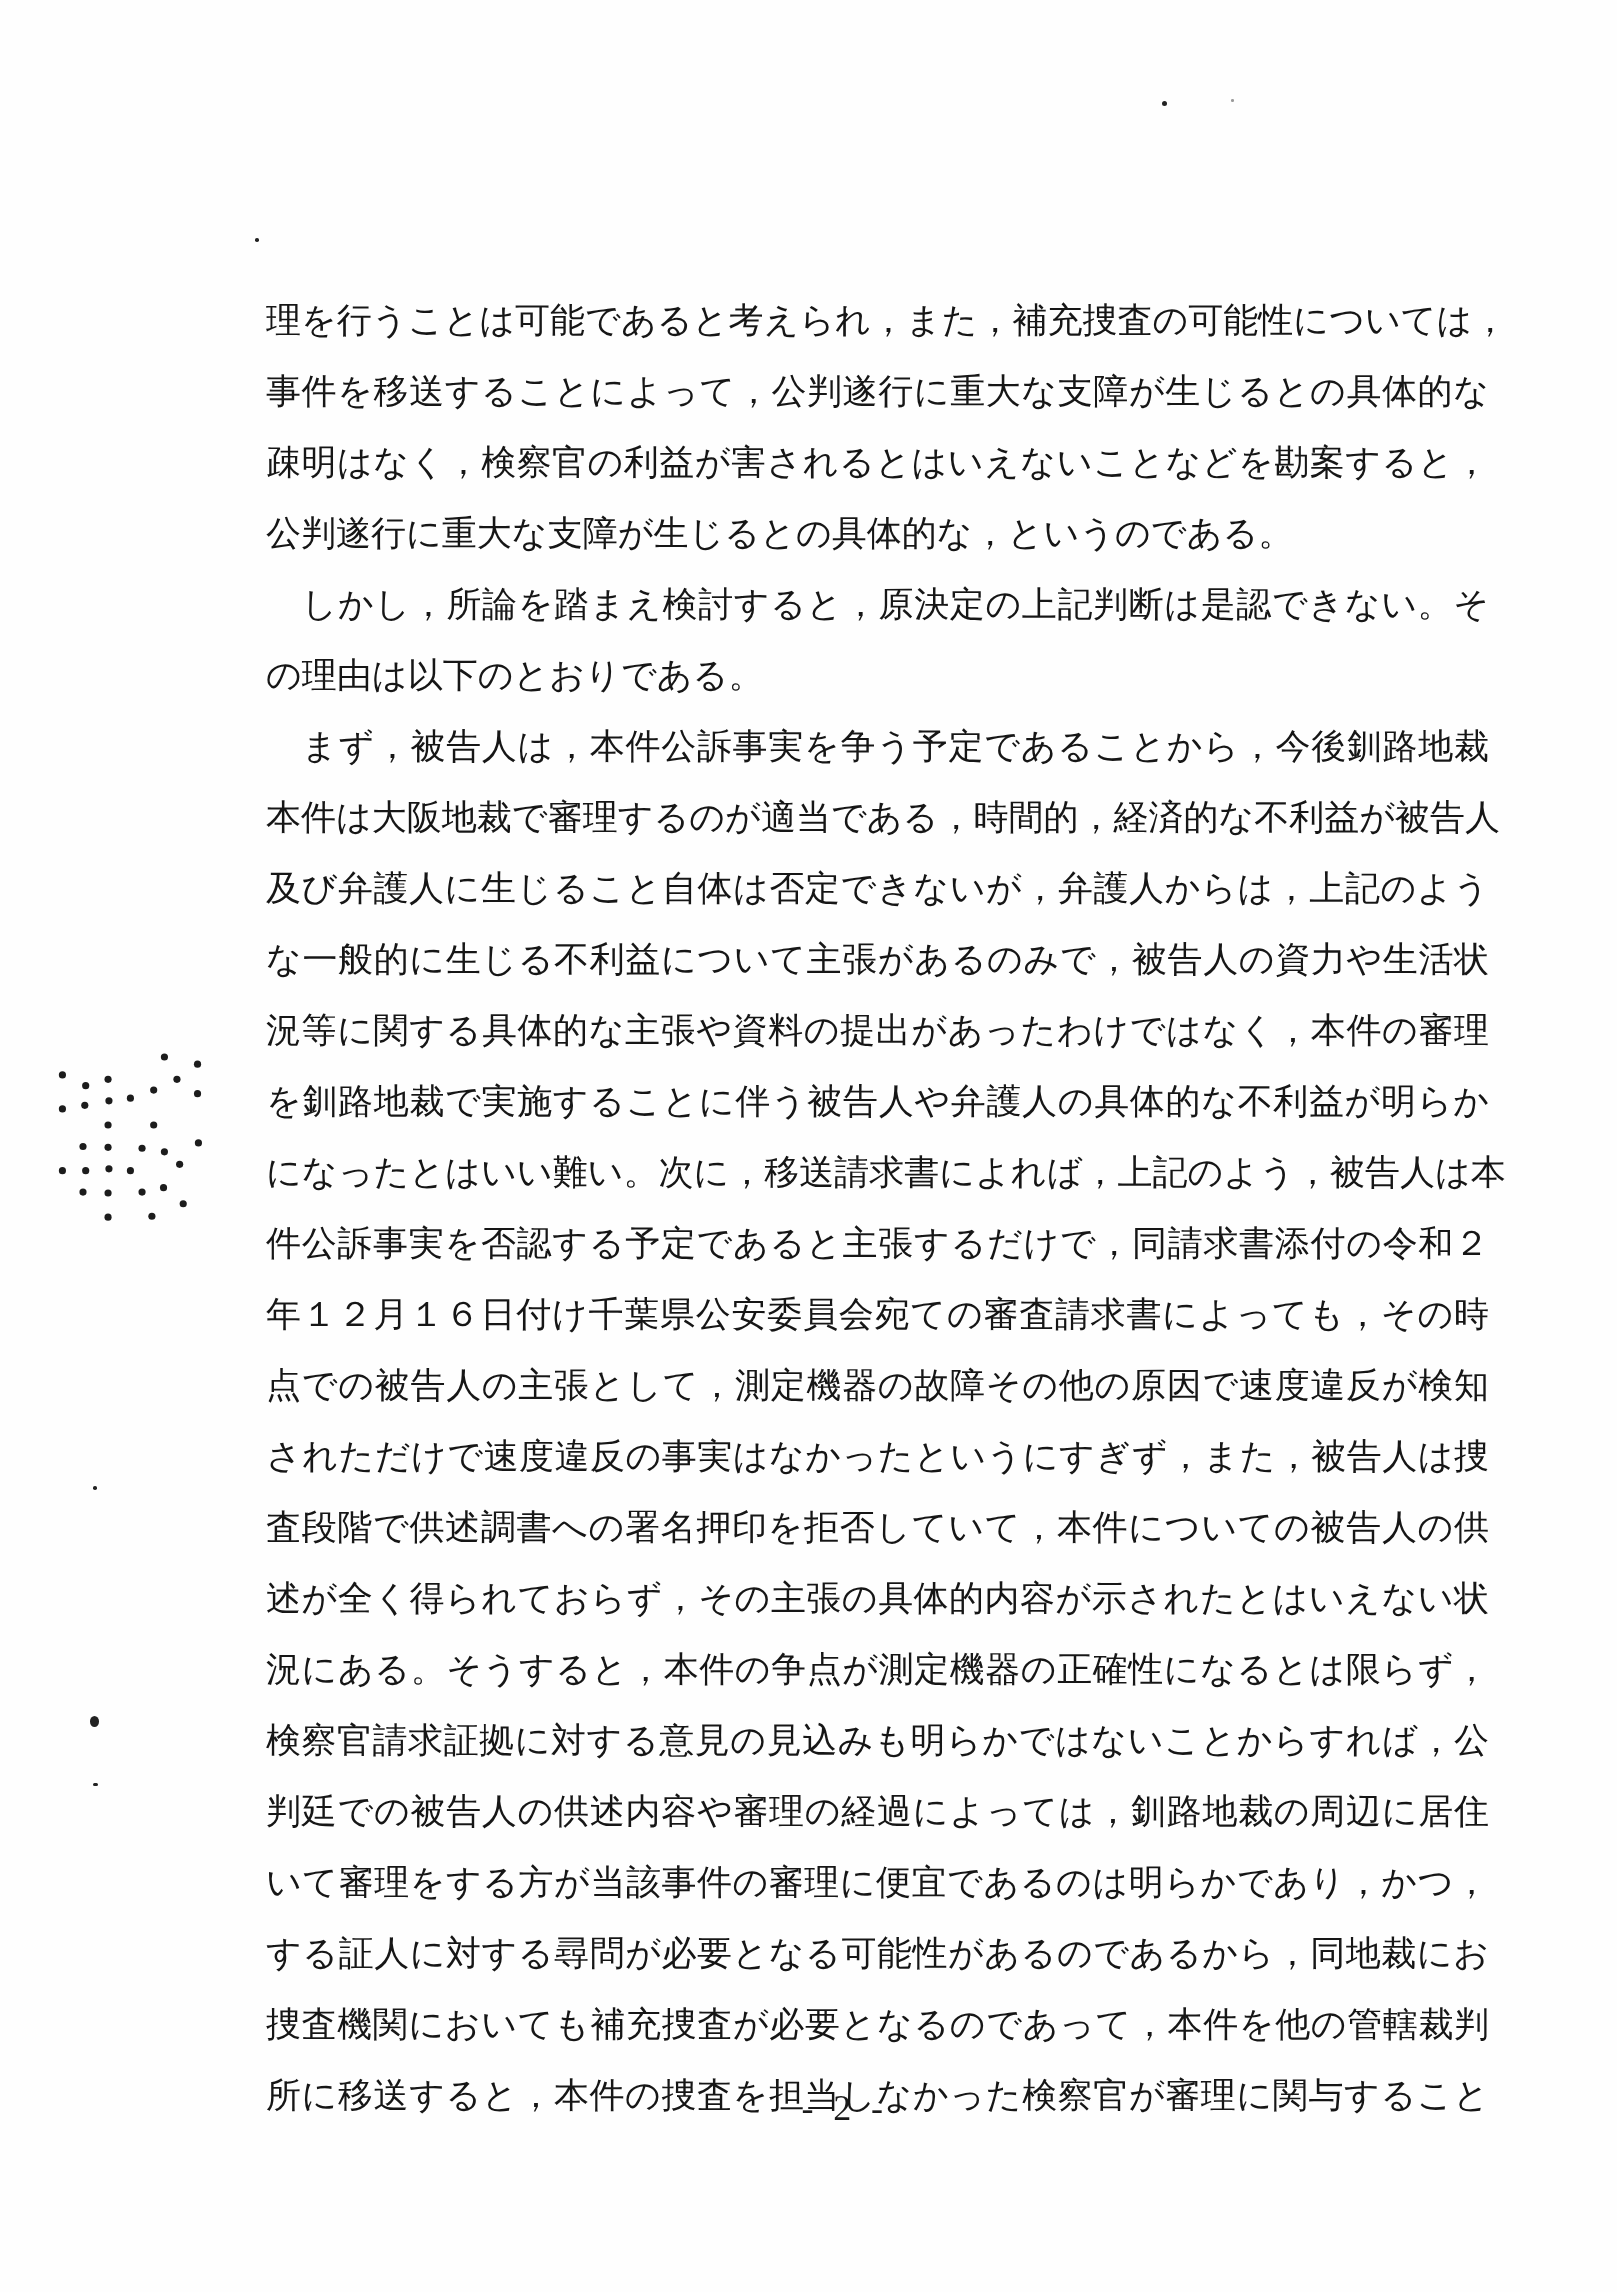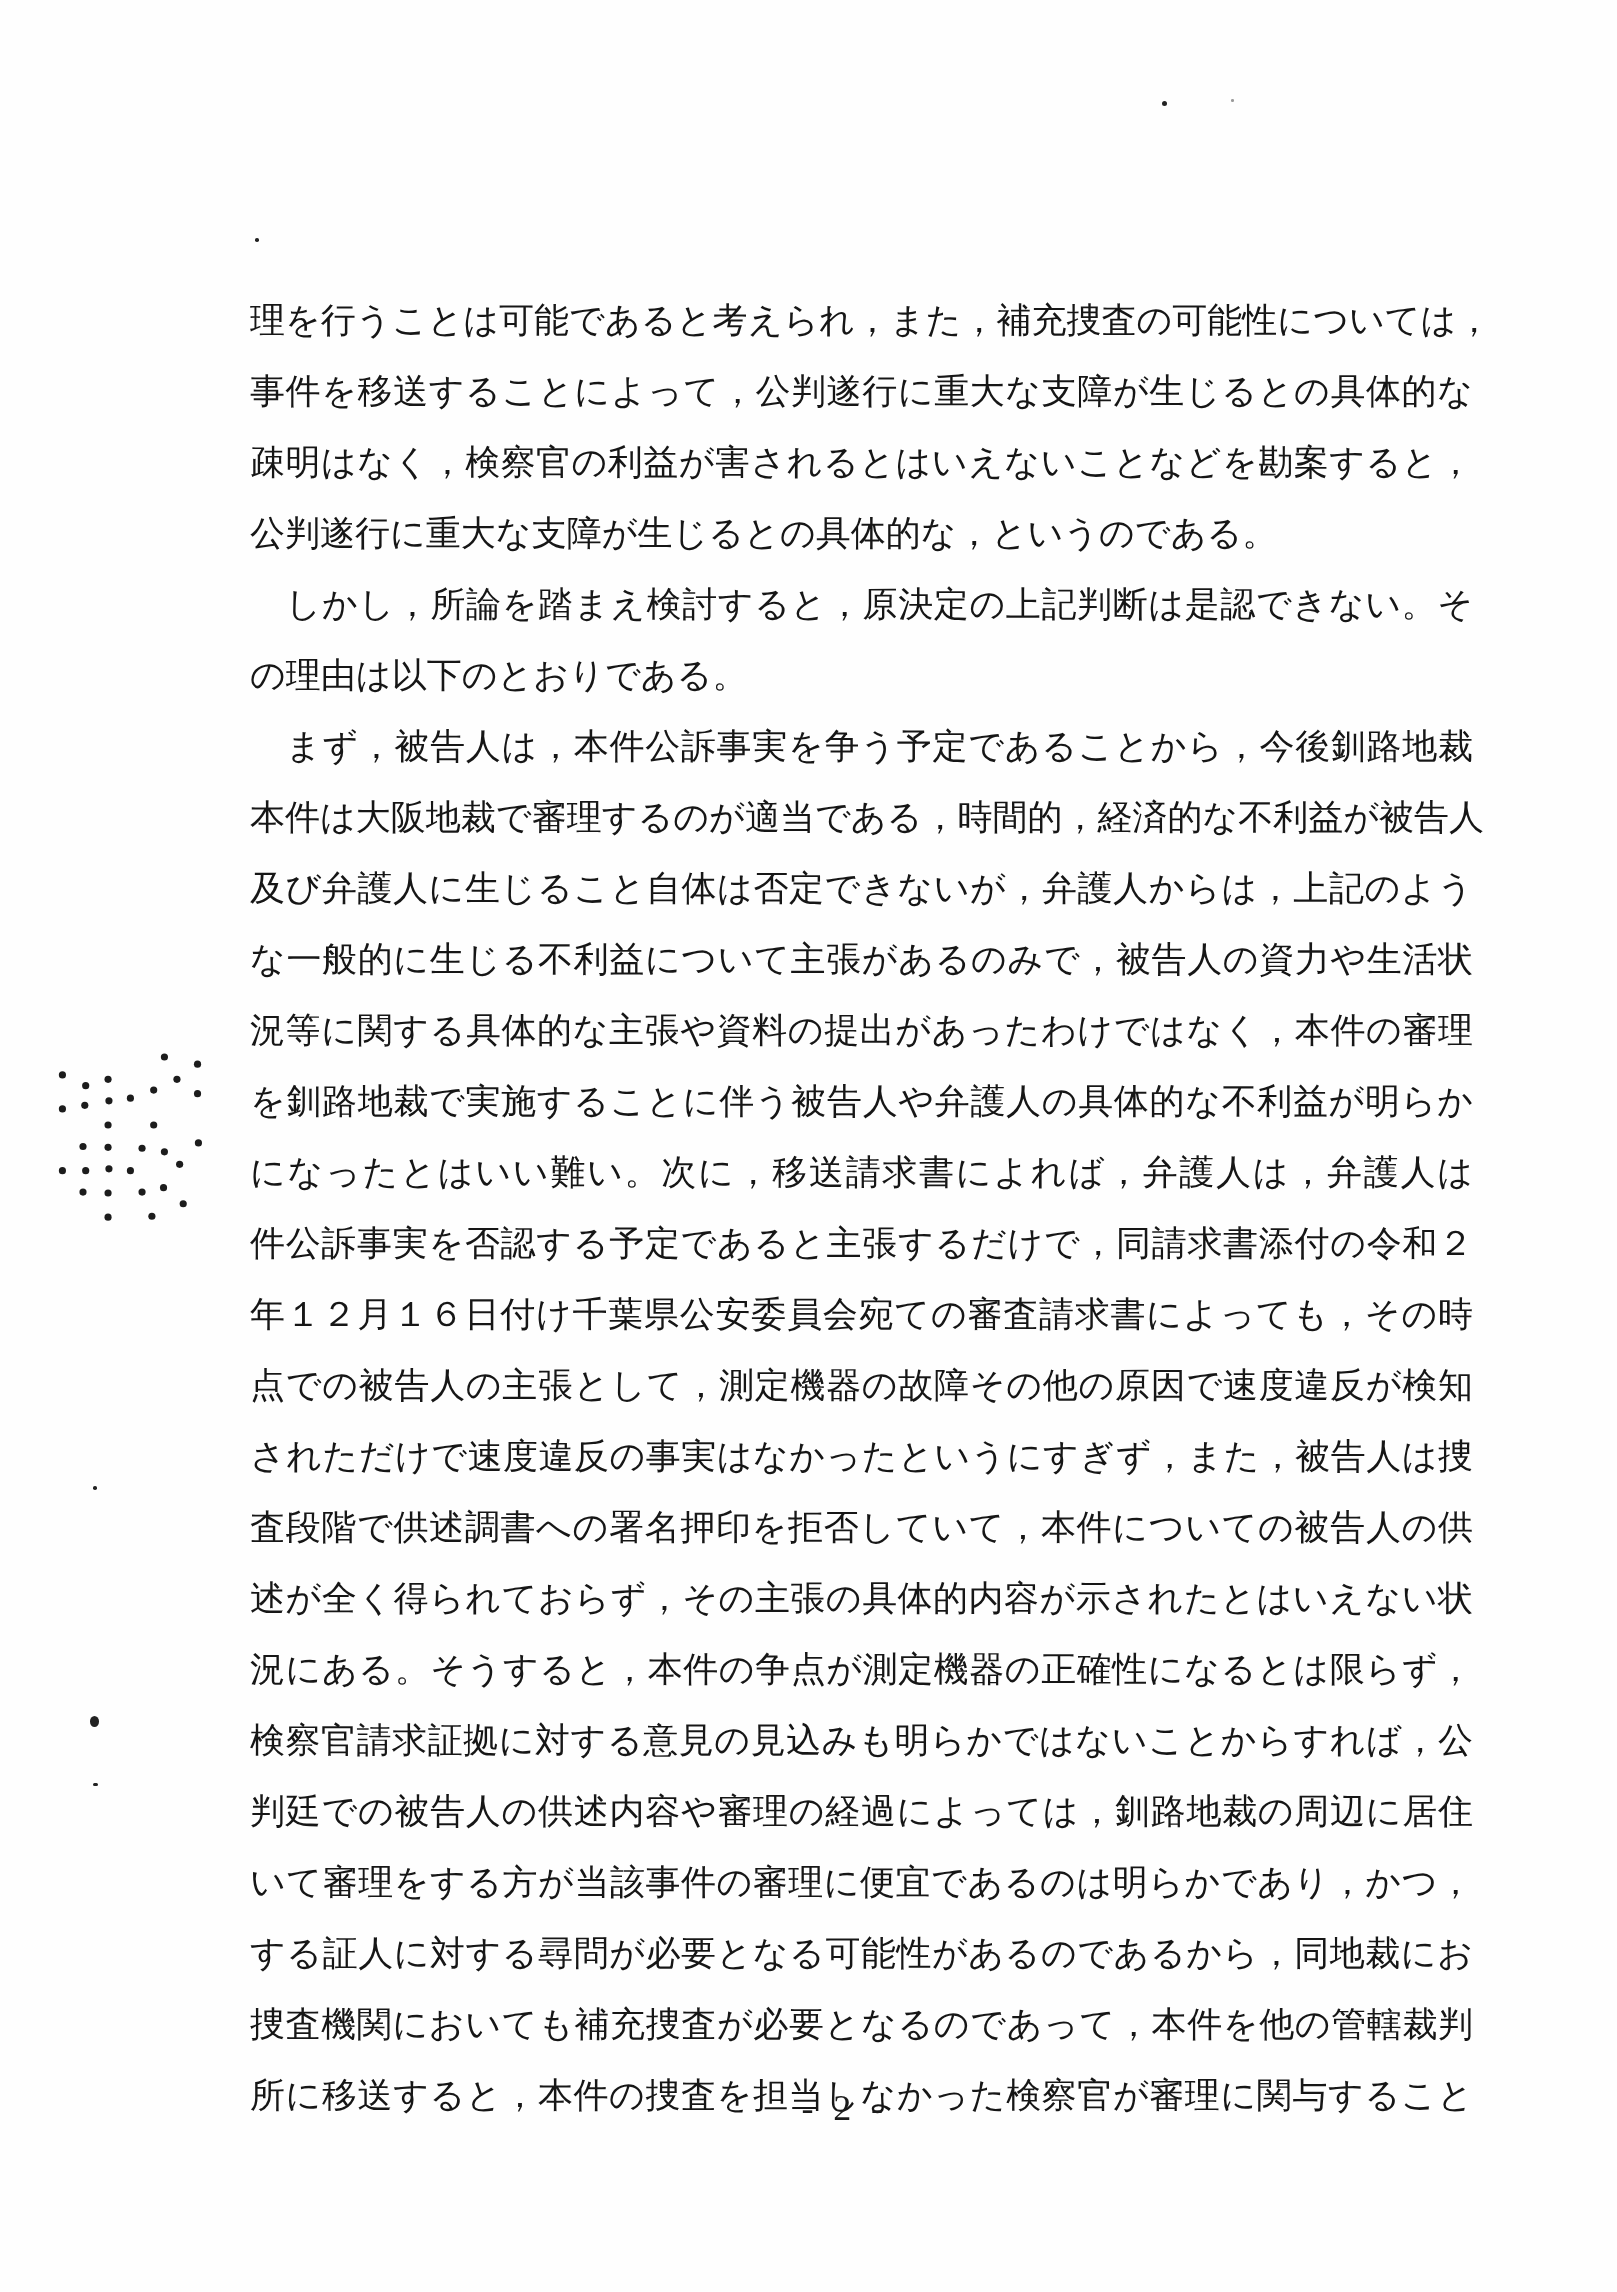--- a/index.html
+++ b/index.html
@@ -15,21 +15,21 @@
     font-family: "Liberation Serif", "DejaVu Serif", serif;
     color: #141414;
   }
   .page {
     position: absolute;
     inset: 0;
     background: #fefefe;
   }
   .textblock {
     position: absolute;
-    left: 250px;
+    left: 266px;
     top: 285px;
     width: 1223px;
   }
   .line {
     height: 71px;
     line-height: 71px;
     font-size: 35px;
     white-space: nowrap;
     text-align: justify;
     text-align-last: justify;
@@ -69,21 +69,21 @@
     <div class="line">疎明はなく，検察官の利益が害されるとはいえないことなどを勘案すると，</div>
     <div class="line para-end">公判遂行に重大な支障が生じるとの具体的な，というのである。</div>
     <div class="line">　しかし，所論を踏まえ検討すると，原決定の上記判断は是認できない。そ</div>
     <div class="line para-end">の理由は以下のとおりである。</div>
     <div class="line">　まず，被告人は，本件公訴事実を争う予定であることから，今後釧路地裁</div>
     <div class="line">本件は大阪地裁で審理するのが適当である，時間的，経済的な不利益が被告人</div>
     <div class="line">及び弁護人に生じること自体は否定できないが，弁護人からは，上記のよう</div>
     <div class="line">な一般的に生じる不利益について主張があるのみで，被告人の資力や生活状</div>
     <div class="line">況等に関する具体的な主張や資料の提出があったわけではなく，本件の審理</div>
     <div class="line">を釧路地裁で実施することに伴う被告人や弁護人の具体的な不利益が明らか</div>
-    <div class="line">になったとはいい難い。次に，移送請求書によれば，弁護人は，弁護人は</div>
+    <div class="line">になったとはいい難い。次に，移送請求書によれば，上記のよう，被告人は本</div>
     <div class="line">件公訴事実を否認する予定であると主張するだけで，同請求書添付の令和２</div>
     <div class="line">年１２月１６日付け千葉県公安委員会宛ての審査請求書によっても，その時</div>
     <div class="line">点での被告人の主張として，測定機器の故障その他の原因で速度違反が検知</div>
     <div class="line">されただけで速度違反の事実はなかったというにすぎず，また，被告人は捜</div>
     <div class="line">査段階で供述調書への署名押印を拒否していて，本件についての被告人の供</div>
     <div class="line">述が全く得られておらず，その主張の具体的内容が示されたとはいえない状</div>
     <div class="line">況にある。そうすると，本件の争点が測定機器の正確性になるとは限らず，</div>
     <div class="line">検察官請求証拠に対する意見の見込みも明らかではないことからすれば，公</div>
     <div class="line">判廷での被告人の供述内容や審理の経過によっては，釧路地裁の周辺に居住</div>
     <div class="line">いて審理をする方が当該事件の審理に便宜であるのは明らかであり，かつ，</div>

